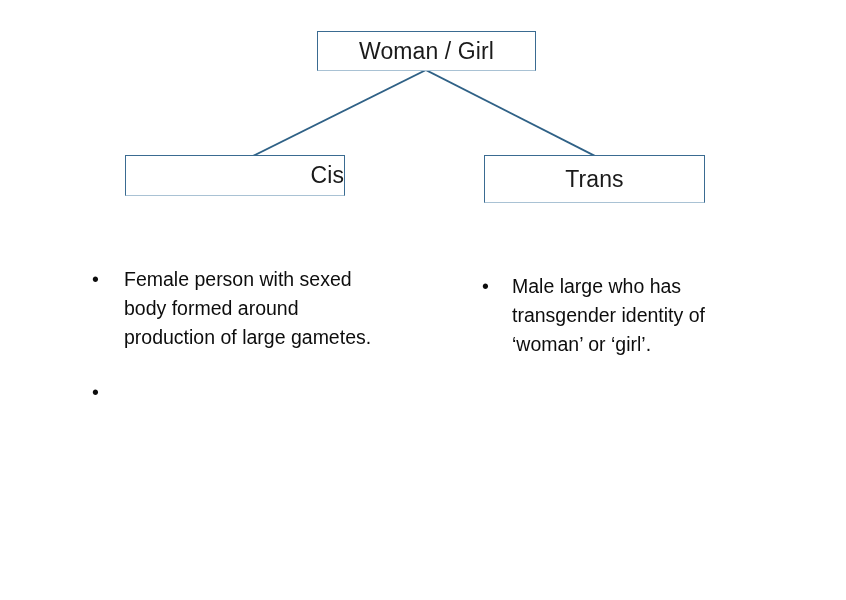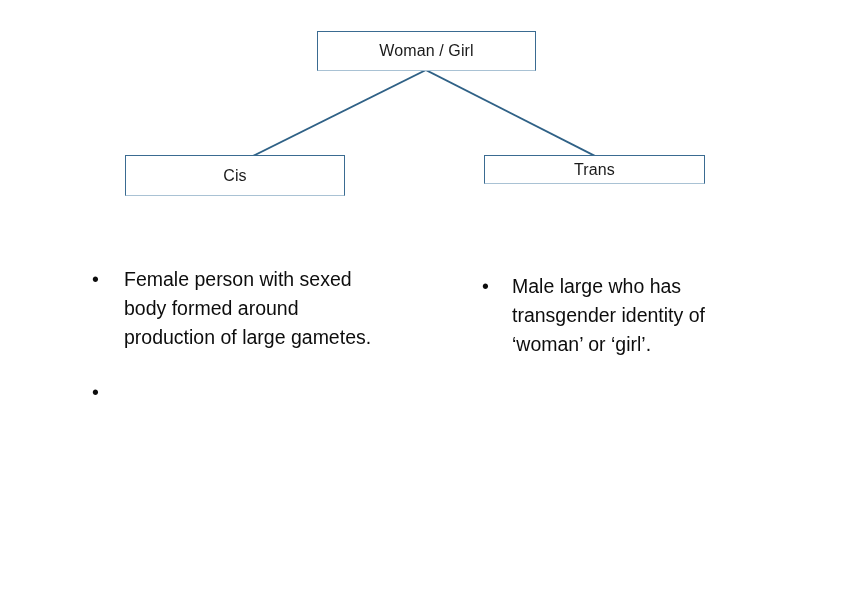--- a/index.html
+++ b/index.html
@@ -38,45 +38,46 @@
     box-sizing: border-box;
     background: #ffffff;
     border: 1px solid #3a6b91;
     border-bottom-color: #a9c2d4;
     display: flex;
     align-items: center;
     justify-content: center;
     z-index: 2;
   }
   .node-label {
-    font-size: 16px;
+    font-size: 23px;
     line-height: 1;
     color: #1a1a1a;
     font-weight: 400;
     letter-spacing: 0.1px;
     white-space: nowrap;
   }
 
   #node-root {
     left: 317px;
     top: 31px;
     width: 219px;
     height: 40px;
   }
   #node-cis {
     left: 125px;
     top: 155px;
     width: 220px;
     height: 41px;
+    justify-content: flex-end;
   }
   #node-trans {
     left: 484px;
     top: 155px;
     width: 221px;
-    height: 29px;
+    height: 48px;
   }
 
   
   .bullet-column {
     position: absolute;
     z-index: 2;
   }
   #column-cis {
     left: 86px;
     top: 228px;

